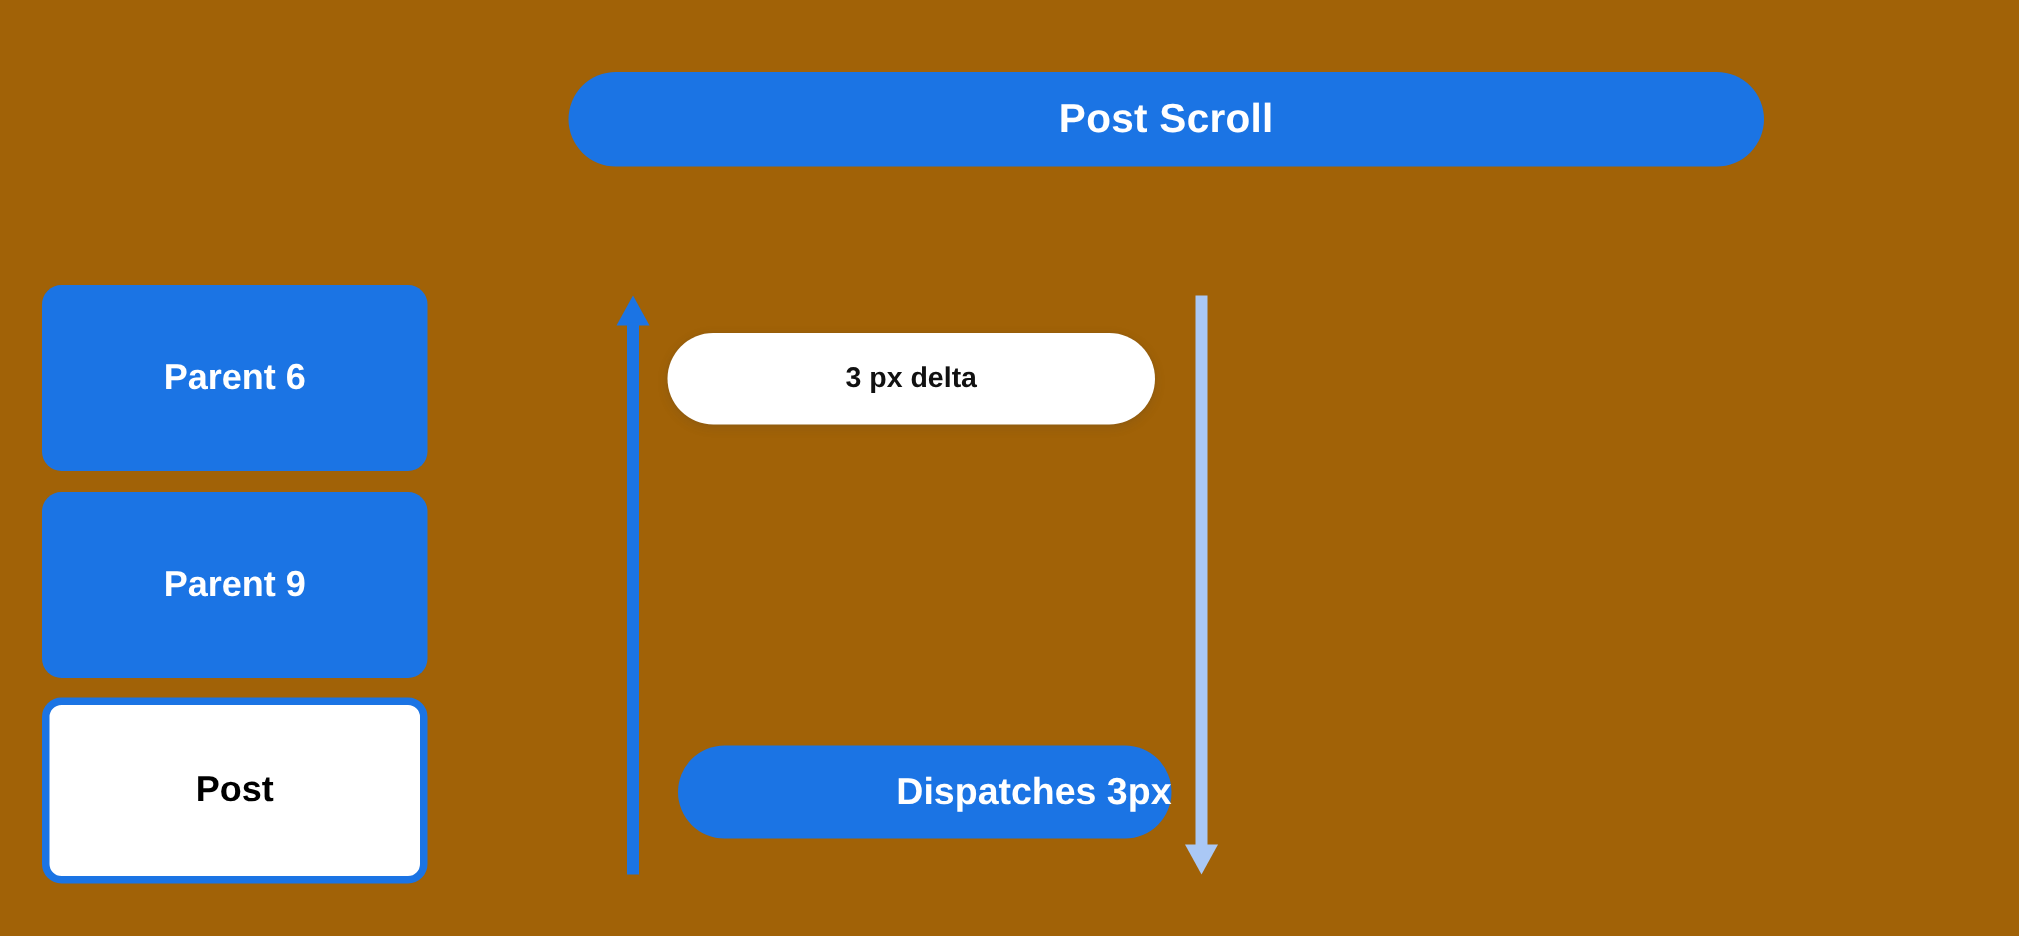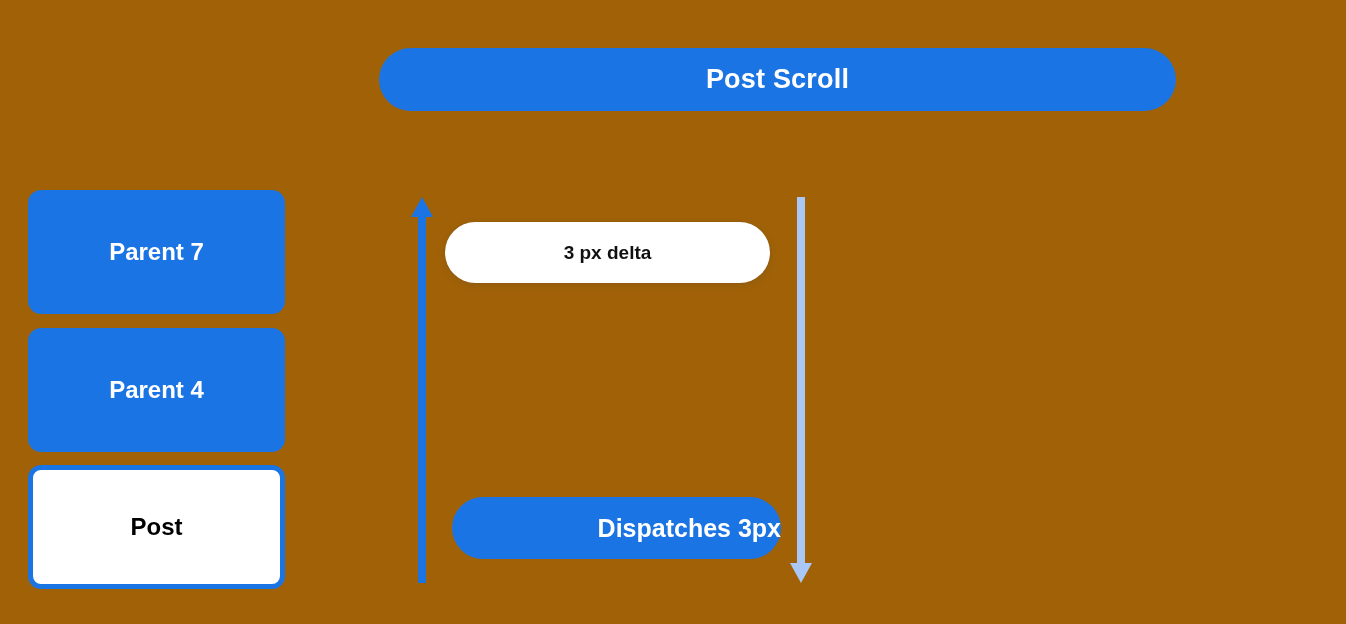--- a/index.html
+++ b/index.html
@@ -167,25 +167,25 @@
 </head>
 <body>
 
 <div id="canvas">
 
   <div class="header-pill">
     <span class="label">Post Scroll</span>
   </div>
 
   <div class="stack-box box-parent2">
-    <span class="label">Parent 7</span>
+    <span class="label">Parent 6</span>
   </div>
 
   <div class="stack-box box-parent1">
-    <span class="label">Parent 4</span>
+    <span class="label">Parent 9</span>
   </div>
 
   <div class="stack-box box-child">
     <span class="label">Post</span>
   </div>
 
   <div class="arrow arrow-up">
     <div class="head"></div>
     <div class="shaft"></div>
   </div>

